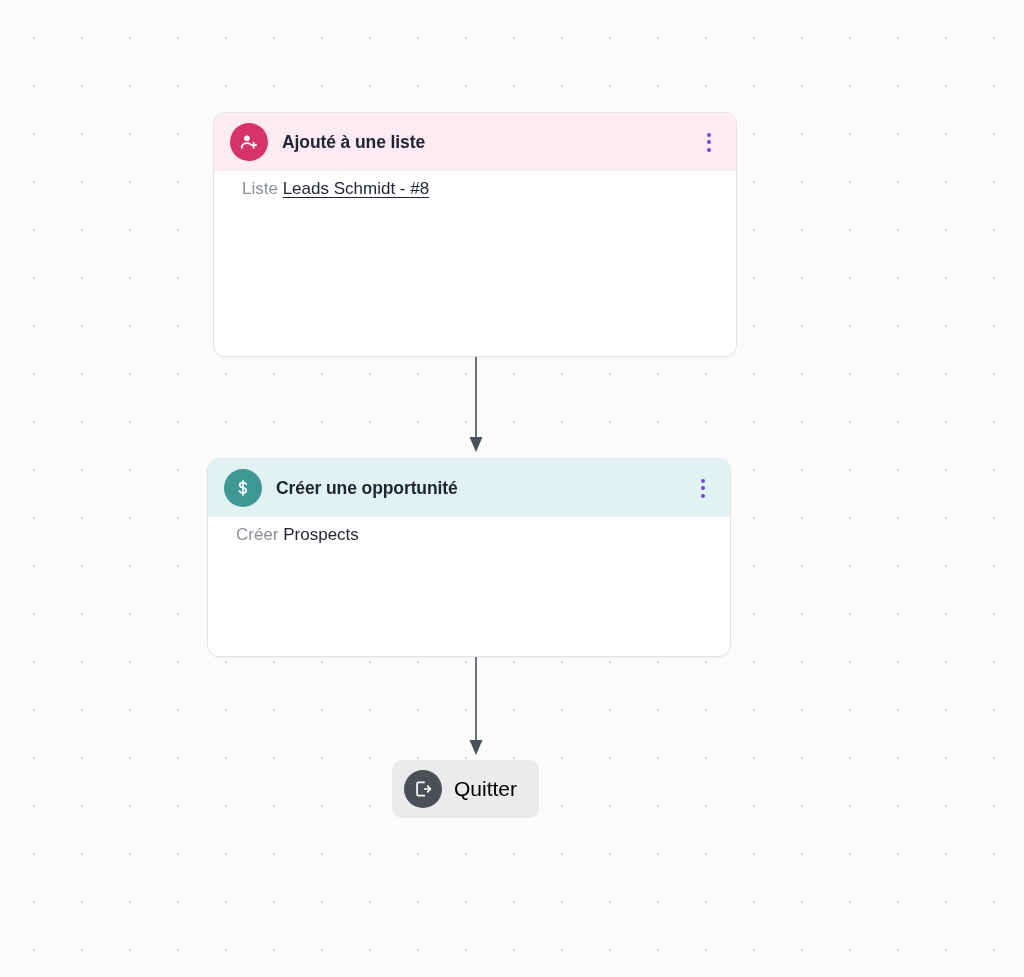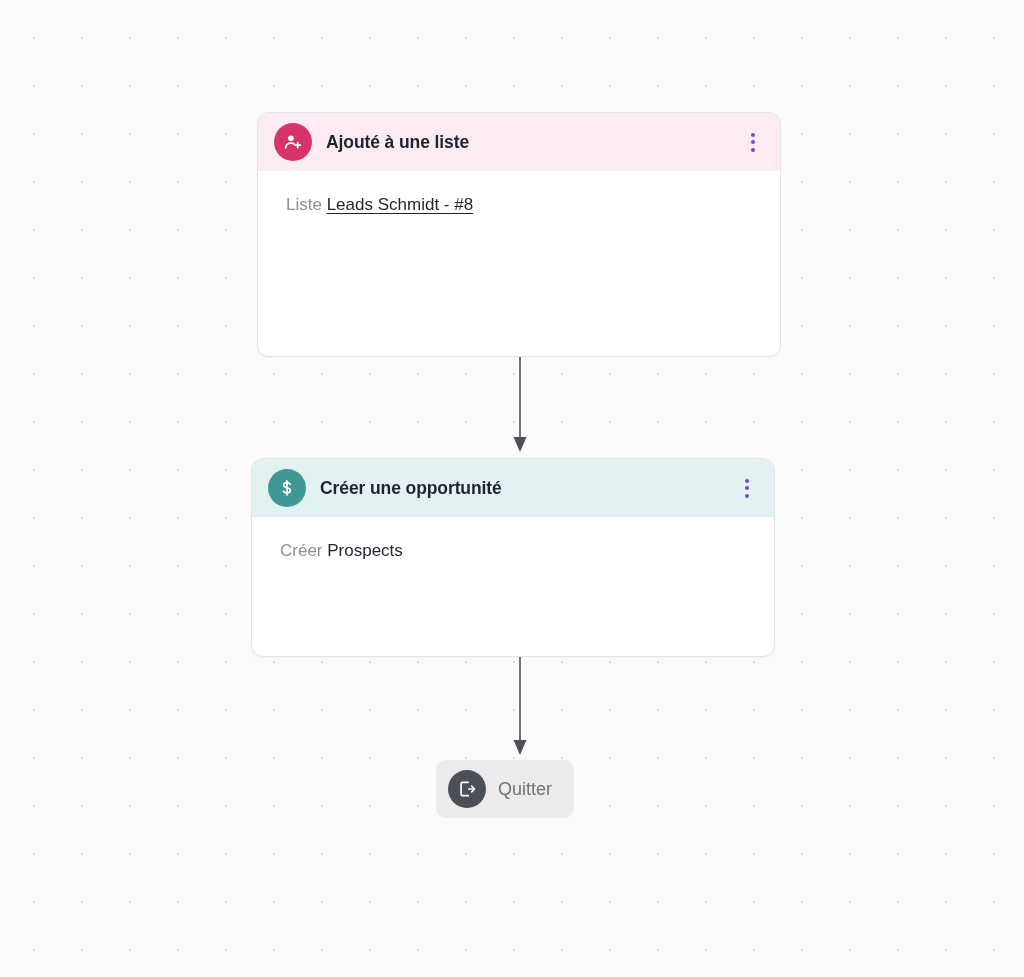--- a/index.html
+++ b/index.html
@@ -14,21 +14,20 @@
     background-size: 48px 48px;
     background-position: 10px 14px;
     font-family: "Liberation Sans", sans-serif;
     overflow: hidden;
     position: relative;
   }
 
   .canvas {
     position: absolute;
     inset: 0;
-    margin-left: 44px;
   }
 
   
   .node {
     position: absolute;
     width: 524px;
     background: #ffffff;
     border: 1px solid #e3e3e8;
     border-radius: 12px;
     box-sizing: border-box;
@@ -93,21 +92,21 @@
   }
   .kebab span {
     display: block;
     width: 4px;
     height: 4px;
     border-radius: 50%;
     background: #6d4bd6;
   }
 
   .node-body {
-    padding: 20px 22px 18px 28px;
+    padding: 4px 22px 18px 28px;
     box-sizing: border-box;
   }
 
   .field-line {
     font-size: 17px;
     line-height: 1.6;
     color: #1e2430;
     white-space: nowrap;
   }
   .field-label {
@@ -146,22 +145,22 @@
     width: 38px;
     height: 38px;
     border-radius: 50%;
     background: #4a4f58;
     display: flex;
     align-items: center;
     justify-content: center;
     flex: 0 0 auto;
   }
   .exit-label {
-    font-size: 18px;
-    color: #737373;
+    font-size: 21px;
+    color: #000000;
     white-space: nowrap;
   }
 </style>
 </head>
 <body>
 
 <div class="canvas">
 
   <svg class="connector" width="1024" height="977">
     <line x1="476" y1="357" x2="476" y2="437" stroke="#4a4f58" stroke-width="1.6"></line>

